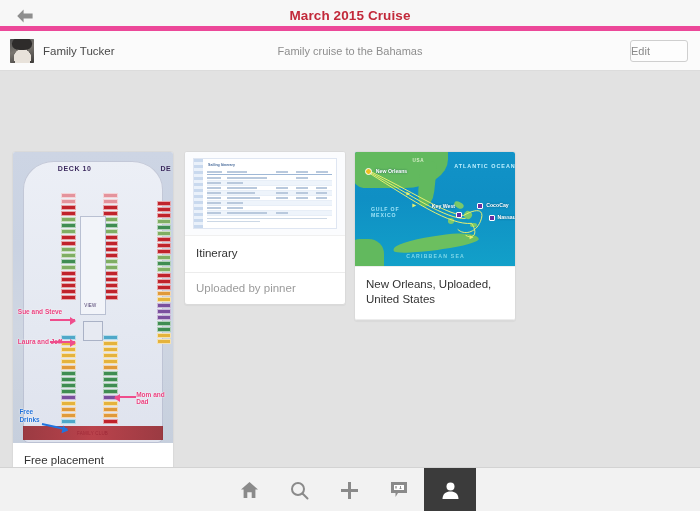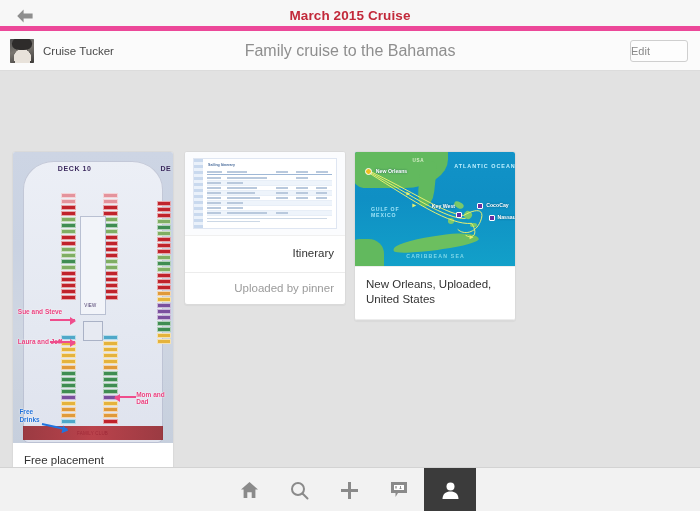--- a/index.html
+++ b/index.html
@@ -61,21 +61,21 @@
   .avatar .a-hair { position:absolute; left:10%; top:-6%; width:80%; height:52%;
     background:#2e2c2b; border-radius:50% 50% 42% 42%; }
   .username {
     margin-left: 9px;
     font-size: 11.5px;
     color: #4a4a4a;
   }
   .board-desc {
     position: absolute; left: 0; right: 0;
     text-align: center;
-    font-size: 16px;
+    font-size: 11px;
     color: #8e8e8e;
   }
   .edit-btn {
     position: absolute; right: 12px;
     width: 58px; height: 22px;
     border: 1px solid #cfcfcf;
     border-radius: 3px;
     background: #fdfdfd;
     color: #8a8a8a;
     font-size: 11px;
@@ -182,21 +182,21 @@
   .bottomband {
     position:absolute; left:6%; bottom:1%; width:88%; height:5%;
     background: linear-gradient(90deg,#8f1d24 0%, #b3262f 50%, #8f1d24 100%);
     opacity:.85;
   }
   .tiny-cap {
     position:absolute; font-size:4.5px; color:#4a3a6b; letter-spacing:.2px;
   }
 
   
-  #card-itin { left: 184px; top: 80px; width: 162px; text-align: right; }
+  #card-itin { left: 184px; top: 80px; width: 162px; }
   .itinimg {
     position: relative;
     width: 100%; height: 84px;
     background: #fbfcfe;
     border-bottom: 1px solid #f0f0f0;
     overflow: hidden;
   }
   .itin-sheet {
     position:absolute; left:8px; top:6px; right:8px; bottom:6px;
     background:#fff; border:1px solid #dfe6f2;
@@ -308,21 +308,21 @@
     </span>
   </div>
   <div class="board-title">March 2015 Cruise</div>
 </div>
 
 <div class="boardhead">
   <div class="avatar">
     <div class="a-bg"></div>
     <div class="a-hair"></div>
   </div>
-  <div class="username">Cruise Tucker</div>
+  <div class="username">Family Tucker</div>
   <div class="board-desc">Family cruise to the Bahamas</div>
   <div class="edit-btn">Edit</div>
 </div>
 
 <div class="grid">
 
   <div class="card" id="card-deck">
     <div class="deckimg">
       <div class="deck-paper"></div>
 

